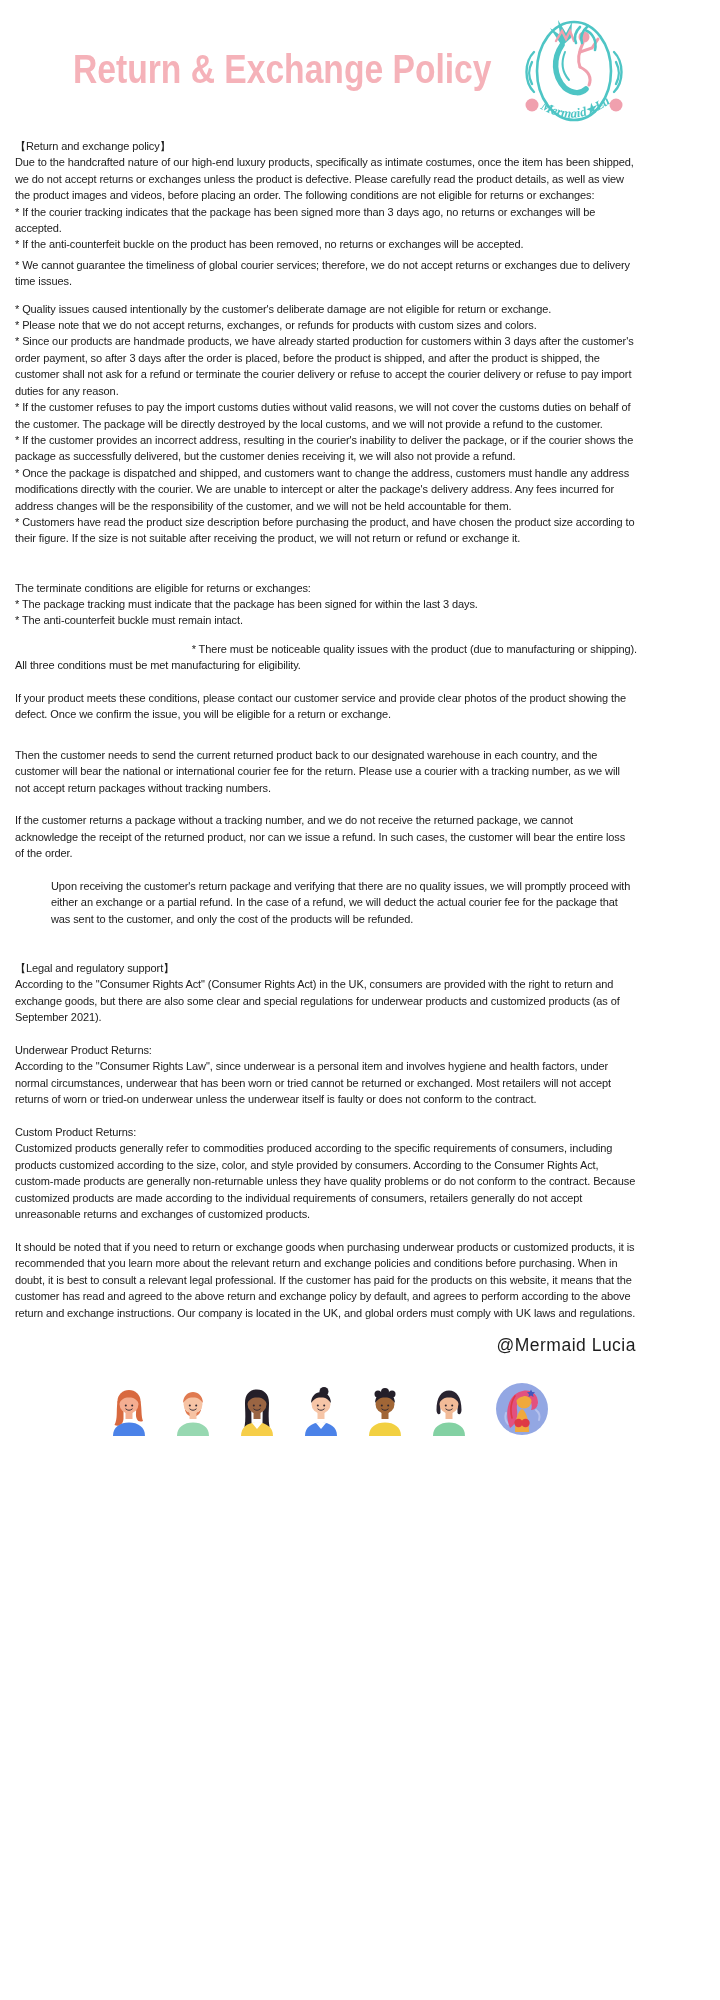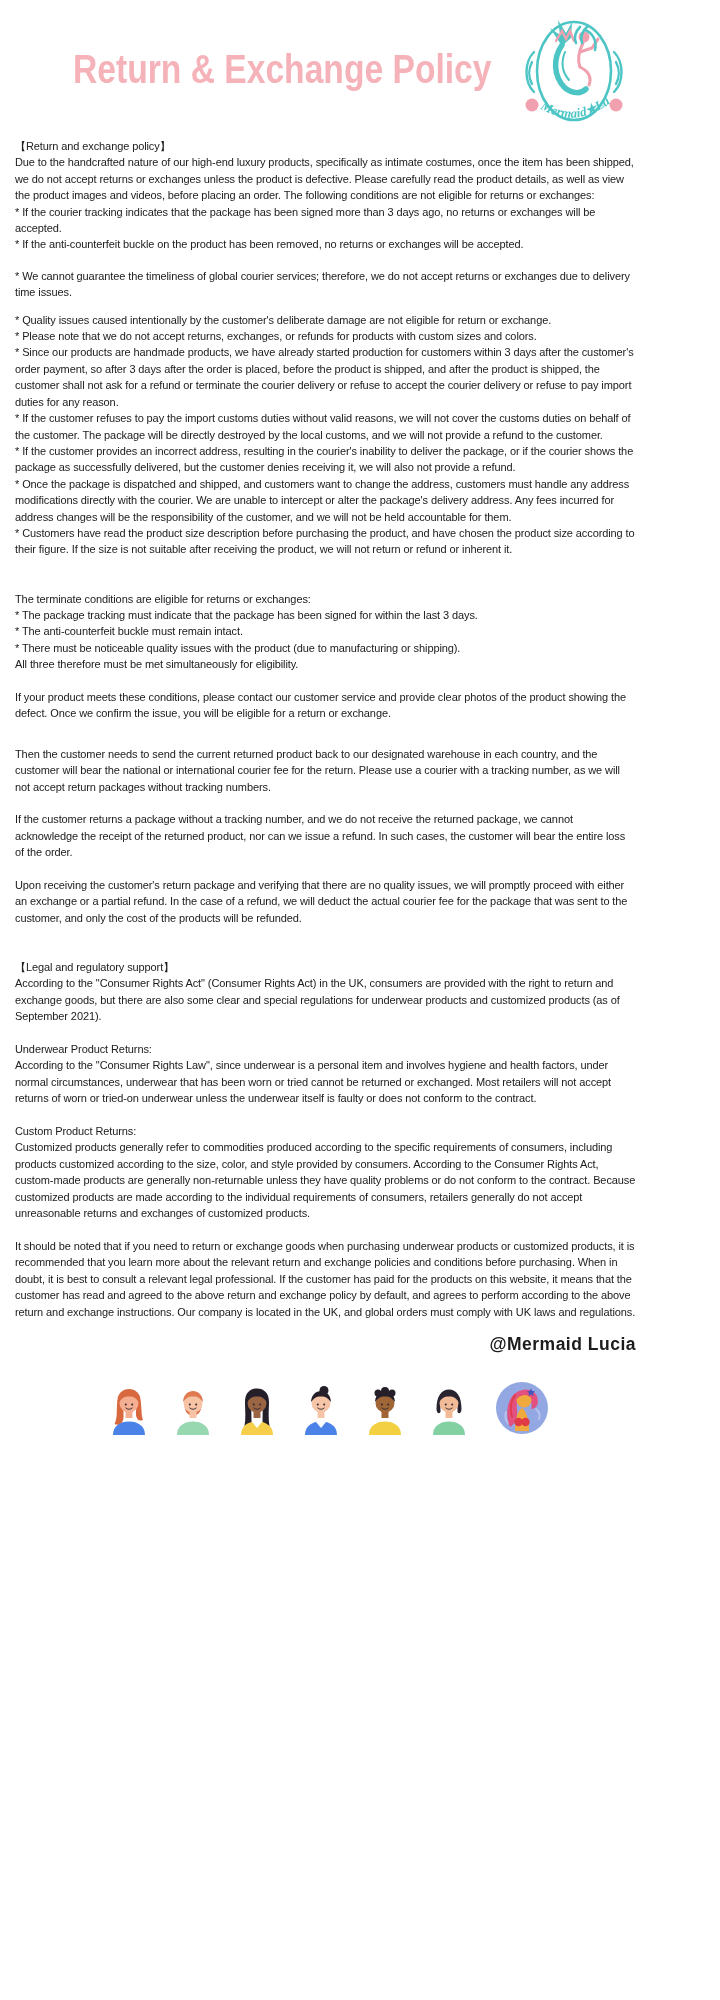--- a/index.html
+++ b/index.html
@@ -15,21 +15,21 @@
     transform:scaleX(0.82);transform-origin:left center;white-space:nowrap;
   }
   .logo{position:absolute;top:10px;right:28px;width:114px;height:126px;}
   .content{
     padding:0 22px 0 15px;
     color:#202020;font-size:11px;line-height:16.4px;letter-spacing:-0.1px;
   }
   .content p{margin:0;}
   .signature{
     margin-top:14px;padding-right:23px;text-align:right;
-    font-size:17.5px;font-weight:bold;color:#1c1c1c;letter-spacing:0.5px;
+    font-size:17.5px;font-weight:normal;color:#1c1c1c;letter-spacing:0.5px;
   }
   .avatars{
     margin-top:26px;display:flex;justify-content:center;align-items:flex-end;gap:28px;
   }
   .avatar{display:block;}
 </style>
 </head>
 <body>
 
 <div class="page">
@@ -77,37 +77,37 @@
         </text>
       </svg>
     </div>
   </header>
 
   <main class="content" id="blocks">
       <p class="block heading" style="margin-top: 0px;">【Return and exchange policy】</p>
       <p class="block body" style="margin-top: 0px;">Due to the handcrafted nature of our high-end luxury products, specifically as intimate costumes, once the item has been shipped, we do not accept returns or exchanges unless the product is defective. Please carefully read the product details, as well as view the product images and videos, before placing an order. The following conditions are not eligible for returns or exchanges:</p>
       <p class="block body" style="margin-top: 0px;">* If the courier tracking indicates that the package has been signed more than 3 days ago, no returns or exchanges will be accepted.</p>
       <p class="block body" style="margin-top: 0px;">* If the anti-counterfeit buckle on the product has been removed, no returns or exchanges will be accepted.</p>
-      <p class="block body" style="margin-top: 15px;">* We cannot guarantee the timeliness of global courier services; therefore, we do not accept returns or exchanges due to delivery time issues.</p>
+      <p class="block body" style="margin-top: 4px;">* We cannot guarantee the timeliness of global courier services; therefore, we do not accept returns or exchanges due to delivery time issues.</p>
       <p class="block body" style="margin-top: 11px;">* Quality issues caused intentionally by the customer's deliberate damage are not eligible for return or exchange.</p>
       <p class="block body" style="margin-top: 0px;">* Please note that we do not accept returns, exchanges, or refunds for products with custom sizes and colors.</p>
       <p class="block body" style="margin-top: 0px;">* Since our products are handmade products, we have already started production for customers within 3 days after the customer's order payment, so after 3 days after the order is placed, before the product is shipped, and after the product is shipped, the customer shall not ask for a refund or terminate the courier delivery or refuse to accept the courier delivery or refuse to pay import duties for any reason.</p>
       <p class="block body" style="margin-top: 0px;">* If the customer refuses to pay the import customs duties without valid reasons, we will not cover the customs duties on behalf of the customer. The package will be directly destroyed by the local customs, and we will not provide a refund to the customer.</p>
       <p class="block body" style="margin-top: 0px;">* If the customer provides an incorrect address, resulting in the courier's inability to deliver the package, or if the courier shows the package as successfully delivered, but the customer denies receiving it, we will also not provide a refund.</p>
       <p class="block body" style="margin-top: 0px;">* Once the package is dispatched and shipped, and customers want to change the address, customers must handle any address modifications directly with the courier. We are unable to intercept or alter the package's delivery address. Any fees incurred for address changes will be the responsibility of the customer, and we will not be held accountable for them.</p>
-      <p class="block body" style="margin-top: 0px;">* Customers have read the product size description before purchasing the product, and have chosen the product size according to their figure. If the size is not suitable after receiving the product, we will not return or refund or inherent it.</p>
+      <p class="block body" style="margin-top: 0px;">* Customers have read the product size description before purchasing the product, and have chosen the product size according to their figure. If the size is not suitable after receiving the product, we will not return or refund or exchange it.</p>
       <p class="block body" style="margin-top: 32.8px;">The terminate conditions are eligible for returns or exchanges:</p>
       <p class="block body" style="margin-top: 0px;">* The package tracking must indicate that the package has been signed for within the last 3 days.</p>
       <p class="block body" style="margin-top: 0px;">* The anti-counterfeit buckle must remain intact.</p>
-      <p class="block body" style="margin-top: 0px;">* There must be noticeable quality issues with the product (due to manufacturing or shipping).</p>
-      <p class="block body" style="margin-top: 0px;">All three therefore must be met simultaneously for eligibility.</p>
+      <p class="block body" style="margin-top: 12px; text-align: right;">* There must be noticeable quality issues with the product (due to manufacturing or shipping).</p>
+      <p class="block body" style="margin-top: 0px;">All three conditions must be met manufacturing for eligibility.</p>
       <p class="block body" style="margin-top: 16.4px;">If your product meets these conditions, please contact our customer service and provide clear photos of the product showing the defect. Once we confirm the issue, you will be eligible for a return or exchange.</p>
       <p class="block body" style="margin-top: 24px;">Then the customer needs to send the current returned product back to our designated warehouse in each country, and the customer will bear the national or international courier fee for the return. Please use a courier with a tracking number, as we will not accept return packages without tracking numbers.</p>
       <p class="block body" style="margin-top: 16.4px;">If the customer returns a package without a tracking number, and we do not receive the returned package, we cannot acknowledge the receipt of the returned product, nor can we issue a refund. In such cases, the customer will bear the entire loss of the order.</p>
-      <p class="block body" style="margin-top: 16.4px;">Upon receiving the customer's return package and verifying that there are no quality issues, we will promptly proceed with either an exchange or a partial refund. In the case of a refund, we will deduct the actual courier fee for the package that was sent to the customer, and only the cost of the products will be refunded.</p>
+      <p class="block body" style="margin-top: 16.4px; margin-left: 36px;">Upon receiving the customer's return package and verifying that there are no quality issues, we will promptly proceed with either an exchange or a partial refund. In the case of a refund, we will deduct the actual courier fee for the package that was sent to the customer, and only the cost of the products will be refunded.</p>
       <p class="block heading" style="margin-top: 32.8px;">【Legal and regulatory support】</p>
       <p class="block body" style="margin-top: 0px;">According to the "Consumer Rights Act" (Consumer Rights Act) in the UK, consumers are provided with the right to return and exchange goods, but there are also some clear and special regulations for underwear products and customized products (as of September 2021).</p>
       <p class="block body" style="margin-top: 16.4px;">Underwear Product Returns:</p>
       <p class="block body" style="margin-top: 0px;">According to the "Consumer Rights Law", since underwear is a personal item and involves hygiene and health factors, under normal circumstances, underwear that has been worn or tried cannot be returned or exchanged. Most retailers will not accept returns of worn or tried-on underwear unless the underwear itself is faulty or does not conform to the contract.</p>
       <p class="block body" style="margin-top: 16.4px;">Custom Product Returns:</p>
       <p class="block body" style="margin-top: 0px;">Customized products generally refer to commodities produced according to the specific requirements of consumers, including products customized according to the size, color, and style provided by consumers. According to the Consumer Rights Act, custom-made products are generally non-returnable unless they have quality problems or do not conform to the contract. Because customized products are made according to the individual requirements of consumers, retailers generally do not accept unreasonable returns and exchanges of customized products.</p>
       <p class="block body" style="margin-top: 16.4px;">It should be noted that if you need to return or exchange goods when purchasing underwear products or customized products, it is recommended that you learn more about the relevant return and exchange policies and conditions before purchasing. When in doubt, it is best to consult a relevant legal professional. If the customer has paid for the products on this website, it means that the customer has read and agreed to the above return and exchange policy by default, and agrees to perform according to the above return and exchange instructions. Our company is located in the UK, and global orders must comply with UK laws and regulations.</p>
     </main>
 
   <div class="signature">@Mermaid Lucia</div>

